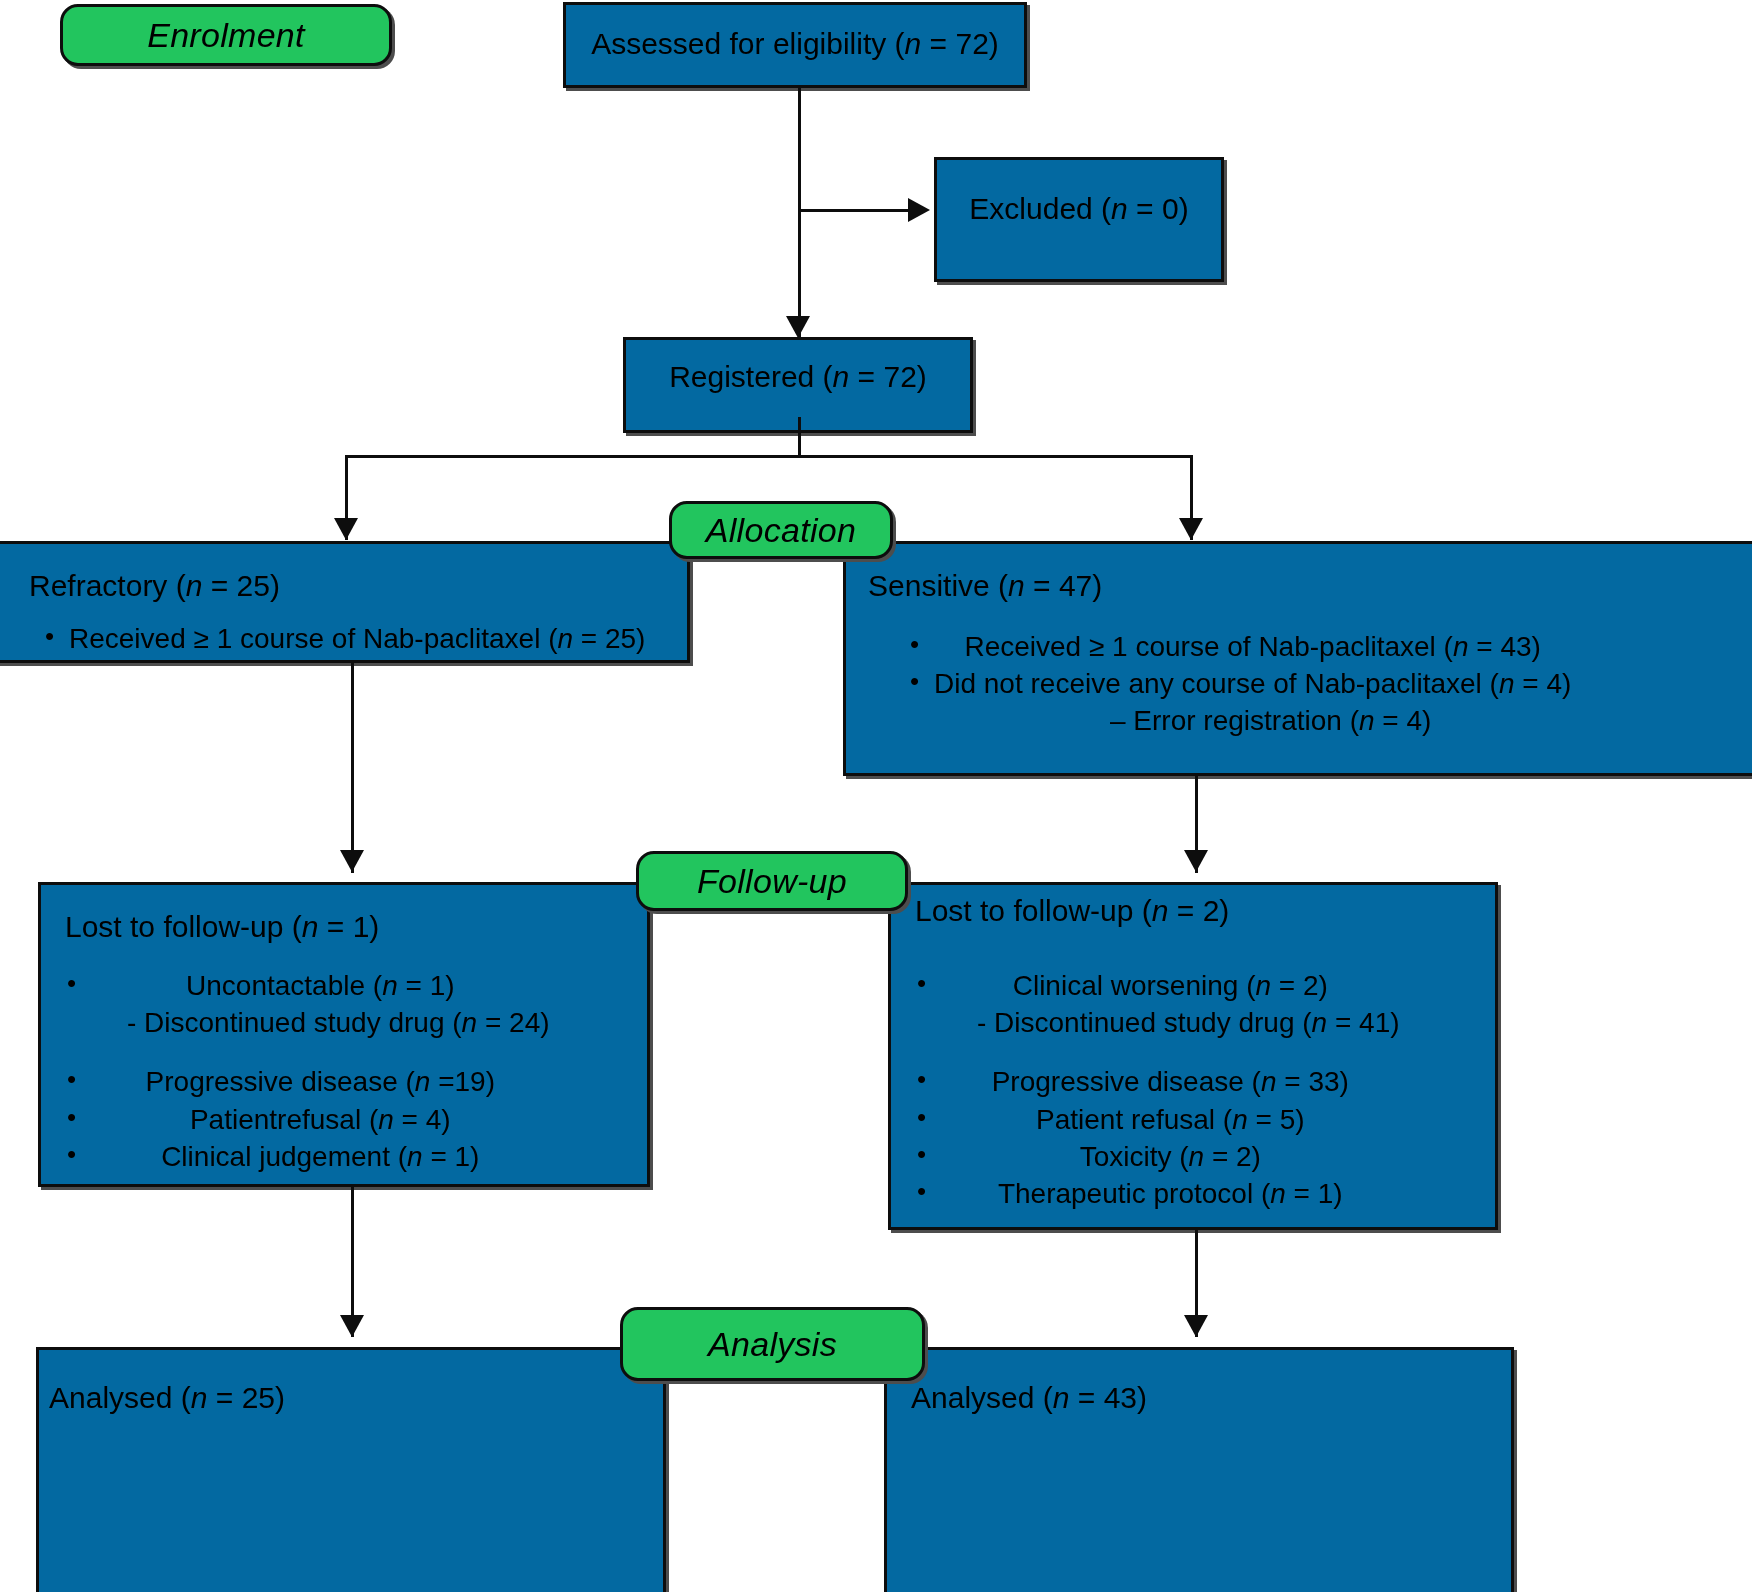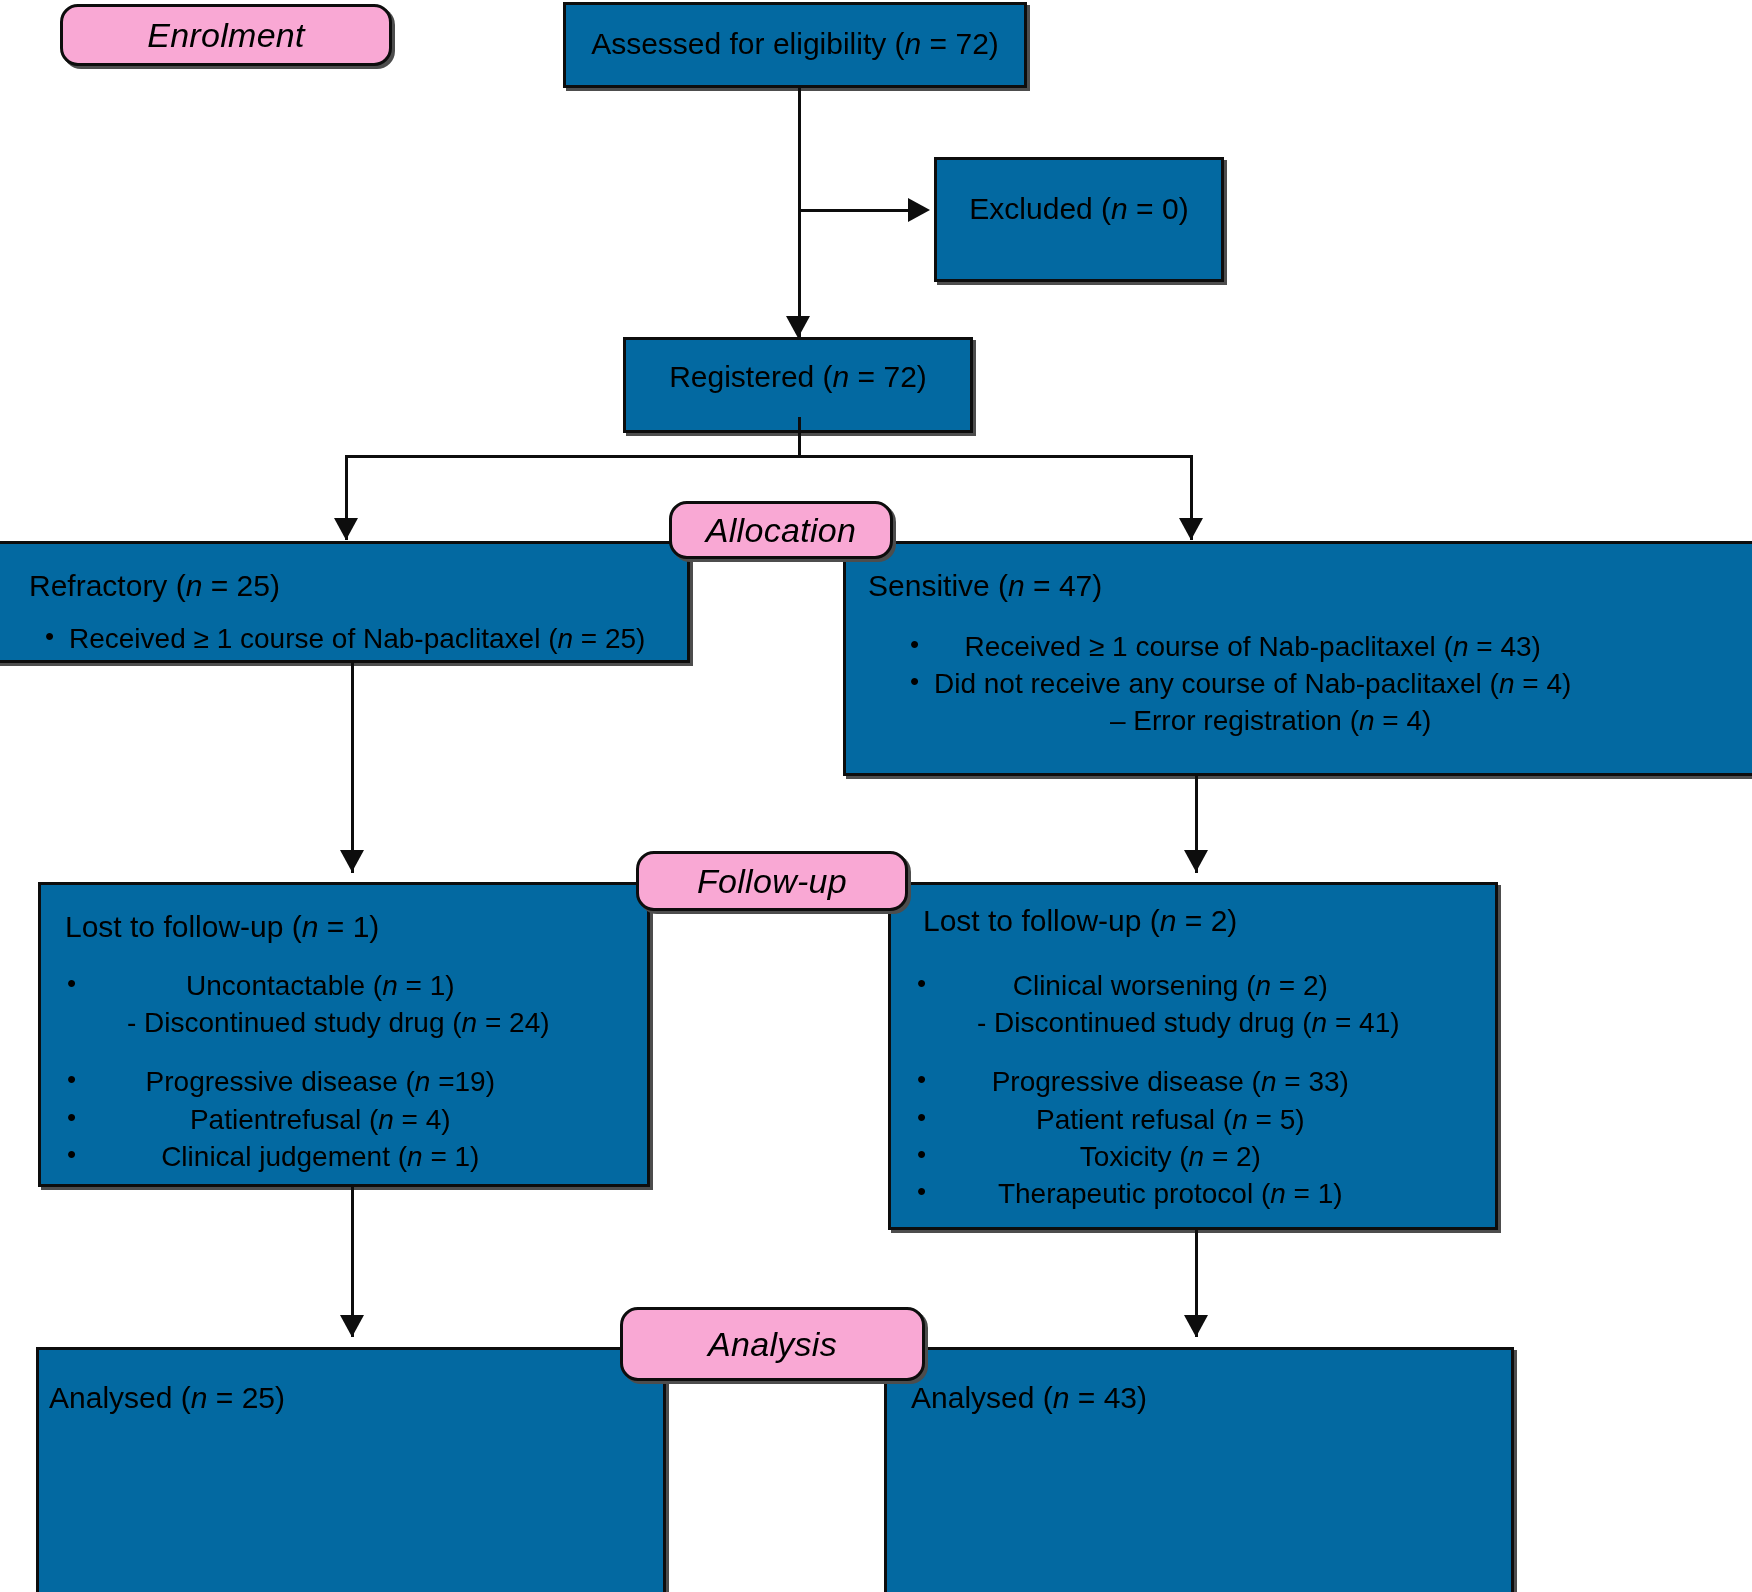--- a/index.html
+++ b/index.html
@@ -40,21 +40,21 @@
     right: 0;
     text-align: center;
     font-size: 30px;
     white-space: nowrap;
   }
 
   
   .pill {
     position: absolute;
     box-sizing: border-box;
-    background: #f9a8d4;
+    background: #22c55e;
     border: 3px solid #0d0d0d;
     border-radius: 18px;
     box-shadow: 3px 3px 0 0 #4d4d4d;
     display: flex;
     align-items: center;
     justify-content: center;
     z-index: 40;
   }
   .pill span {
     font-style: italic;
@@ -195,21 +195,21 @@
       <li class="bullet">Uncontactable (<i>n</i> = 1)</li>
       <li class="sub">- Discontinued study drug (<i>n</i> = 24)</li>
       <li class="spacer"></li>
       <li class="bullet">Progressive disease (<i>n</i> =19)</li>
       <li class="bullet">Patientrefusal (<i>n</i> = 4)</li>
       <li class="bullet">Clinical judgement (<i>n</i> = 1)</li>
     </ul>
   </div>
 
   <div class="box" style="left:888px; top:882px; width:610px; height:348px;">
-    <div class="box-text" style="left:24px; top:16px;margin-left:8px;">Lost to follow-up (<i>n</i> = 2)</div>
+    <div class="box-text" style="left:24px; top:6px;">Lost to follow-up (<i>n</i> = 2)</div>
     <ul class="blist" style="position:absolute; left:24px; top:82px;">
       <li class="bullet">Clinical worsening (<i>n</i> = 2)</li>
       <li class="sub">- Discontinued study drug (<i>n</i> = 41)</li>
       <li class="spacer"></li>
       <li class="bullet">Progressive disease (<i>n</i> = 33)</li>
       <li class="bullet">Patient refusal (<i>n</i> = 5)</li>
       <li class="bullet">Toxicity (<i>n</i> = 2)</li>
       <li class="bullet">Therapeutic protocol (<i>n</i> = 1)</li>
     </ul>
   </div>

